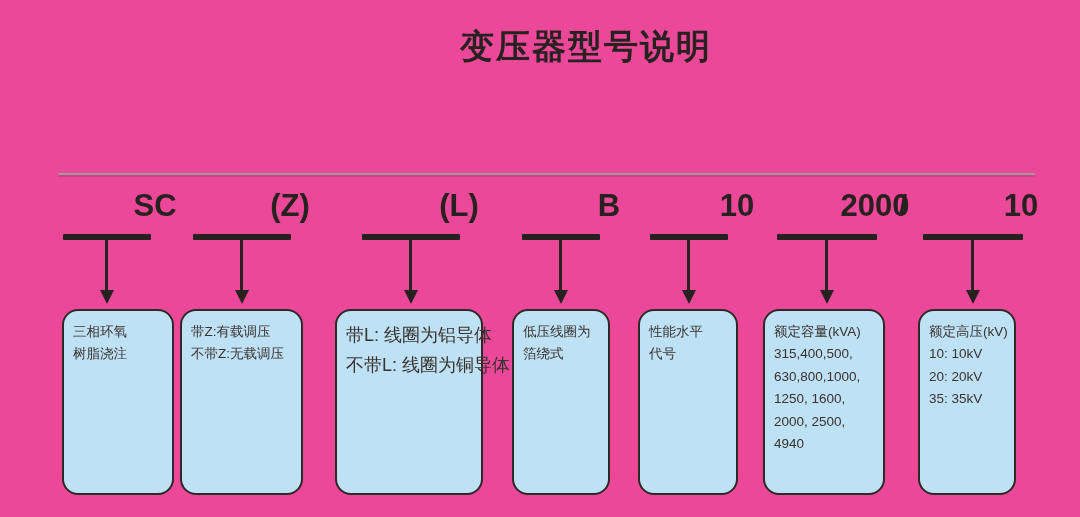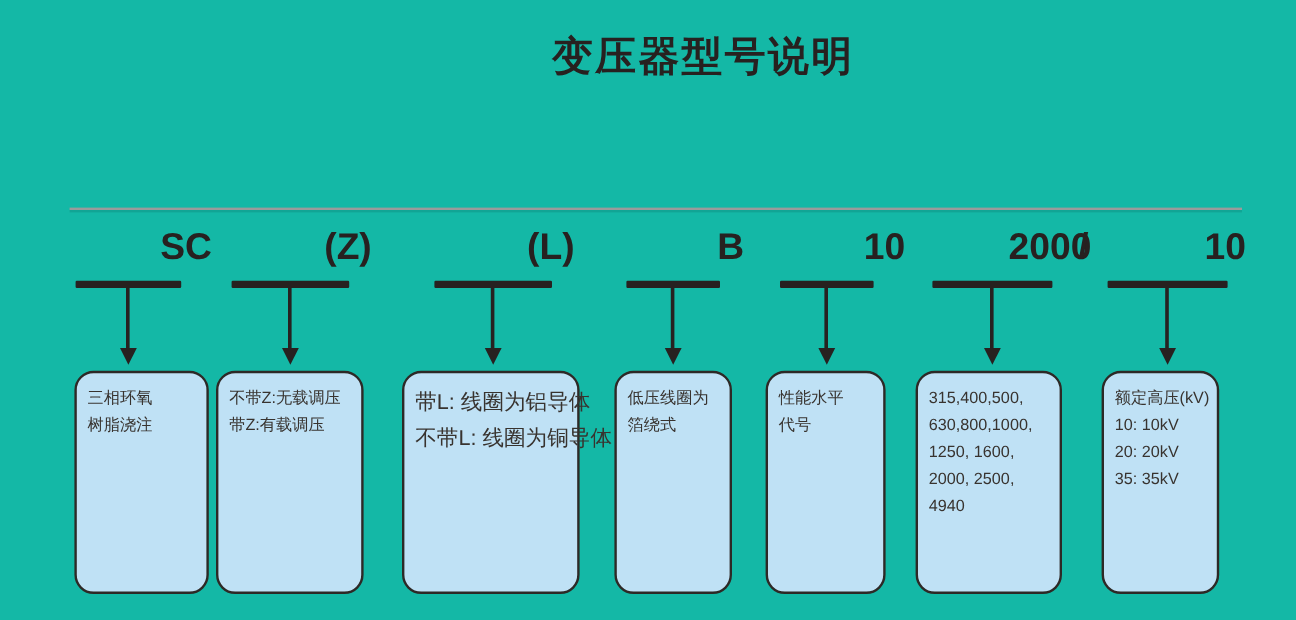--- a/index.html
+++ b/index.html
@@ -6,21 +6,21 @@
     --box-fill:#bfe1f5;
     --box-border:#2d2926;
     --ink:#272120;
     --divider-gray:#9b9b9b;
     --box-text:#38332f;
   }
   html,body{margin:0;padding:0;background:#ffffff;}
   .canvas{
     position:relative;
     width:1080px;height:517px;
-    background:#14b8a6;
+    background:#ec4899;
     overflow:hidden;
     font-family:"Liberation Sans","DejaVu Sans",sans-serif;
   }
   .title{
     position:absolute;
     left:586px;top:24px;
     transform:translateX(-50%);
     font-size:34px;
     font-weight:bold;
     color:var(--ink);
@@ -101,22 +101,22 @@
   <div class="box" style="left:62px;width:112px">
     <div class="ln">三相环氧</div>
     <div class="ln">树脂浇注</div>
   </div>
 
   <div class="code" style="left:242px">(Z)</div>
   <div class="bar" style="left:193px;width:98px"></div>
   <div class="vline" style="left:240px"></div>
   <div class="arrowhead" style="left:235px"></div>
   <div class="box" style="left:180px;width:123px">
+    <div class="ln">带Z:有载调压</div>
     <div class="ln">不带Z:无载调压</div>
-    <div class="ln">带Z:有载调压</div>
   </div>
 
   <div class="code" style="left:411px">(L)</div>
   <div class="bar" style="left:362px;width:98px"></div>
   <div class="vline" style="left:409px"></div>
   <div class="arrowhead" style="left:404px"></div>
   <div class="box" style="left:335px;width:148px;font-size:18px">
     <div class="ln">带L: 线圈为铝导体</div>
     <div class="ln">不带L: 线圈为铜导体</div>
   </div>
@@ -137,20 +137,21 @@
   <div class="box" style="left:638px;width:100px">
     <div class="ln">性能水平</div>
     <div class="ln">代号</div>
   </div>
 
   <div class="code" style="left:827px">2000</div>
   <div class="bar" style="left:777px;width:100px"></div>
   <div class="vline" style="left:825px"></div>
   <div class="arrowhead" style="left:820px"></div>
   <div class="box" style="left:763px;width:122px">
+    <div class="ln">额定容量(kVA)</div>
     <div class="ln">315,400,500,</div>
     <div class="ln">630,800,1000,</div>
     <div class="ln">1250, 1600,</div>
     <div class="ln">2000, 2500,</div>
     <div class="ln">4940</div>
   </div>
 
   <div class="sep" style="left:903px">/</div>
 
   <div class="code" style="left:973px">10</div>

